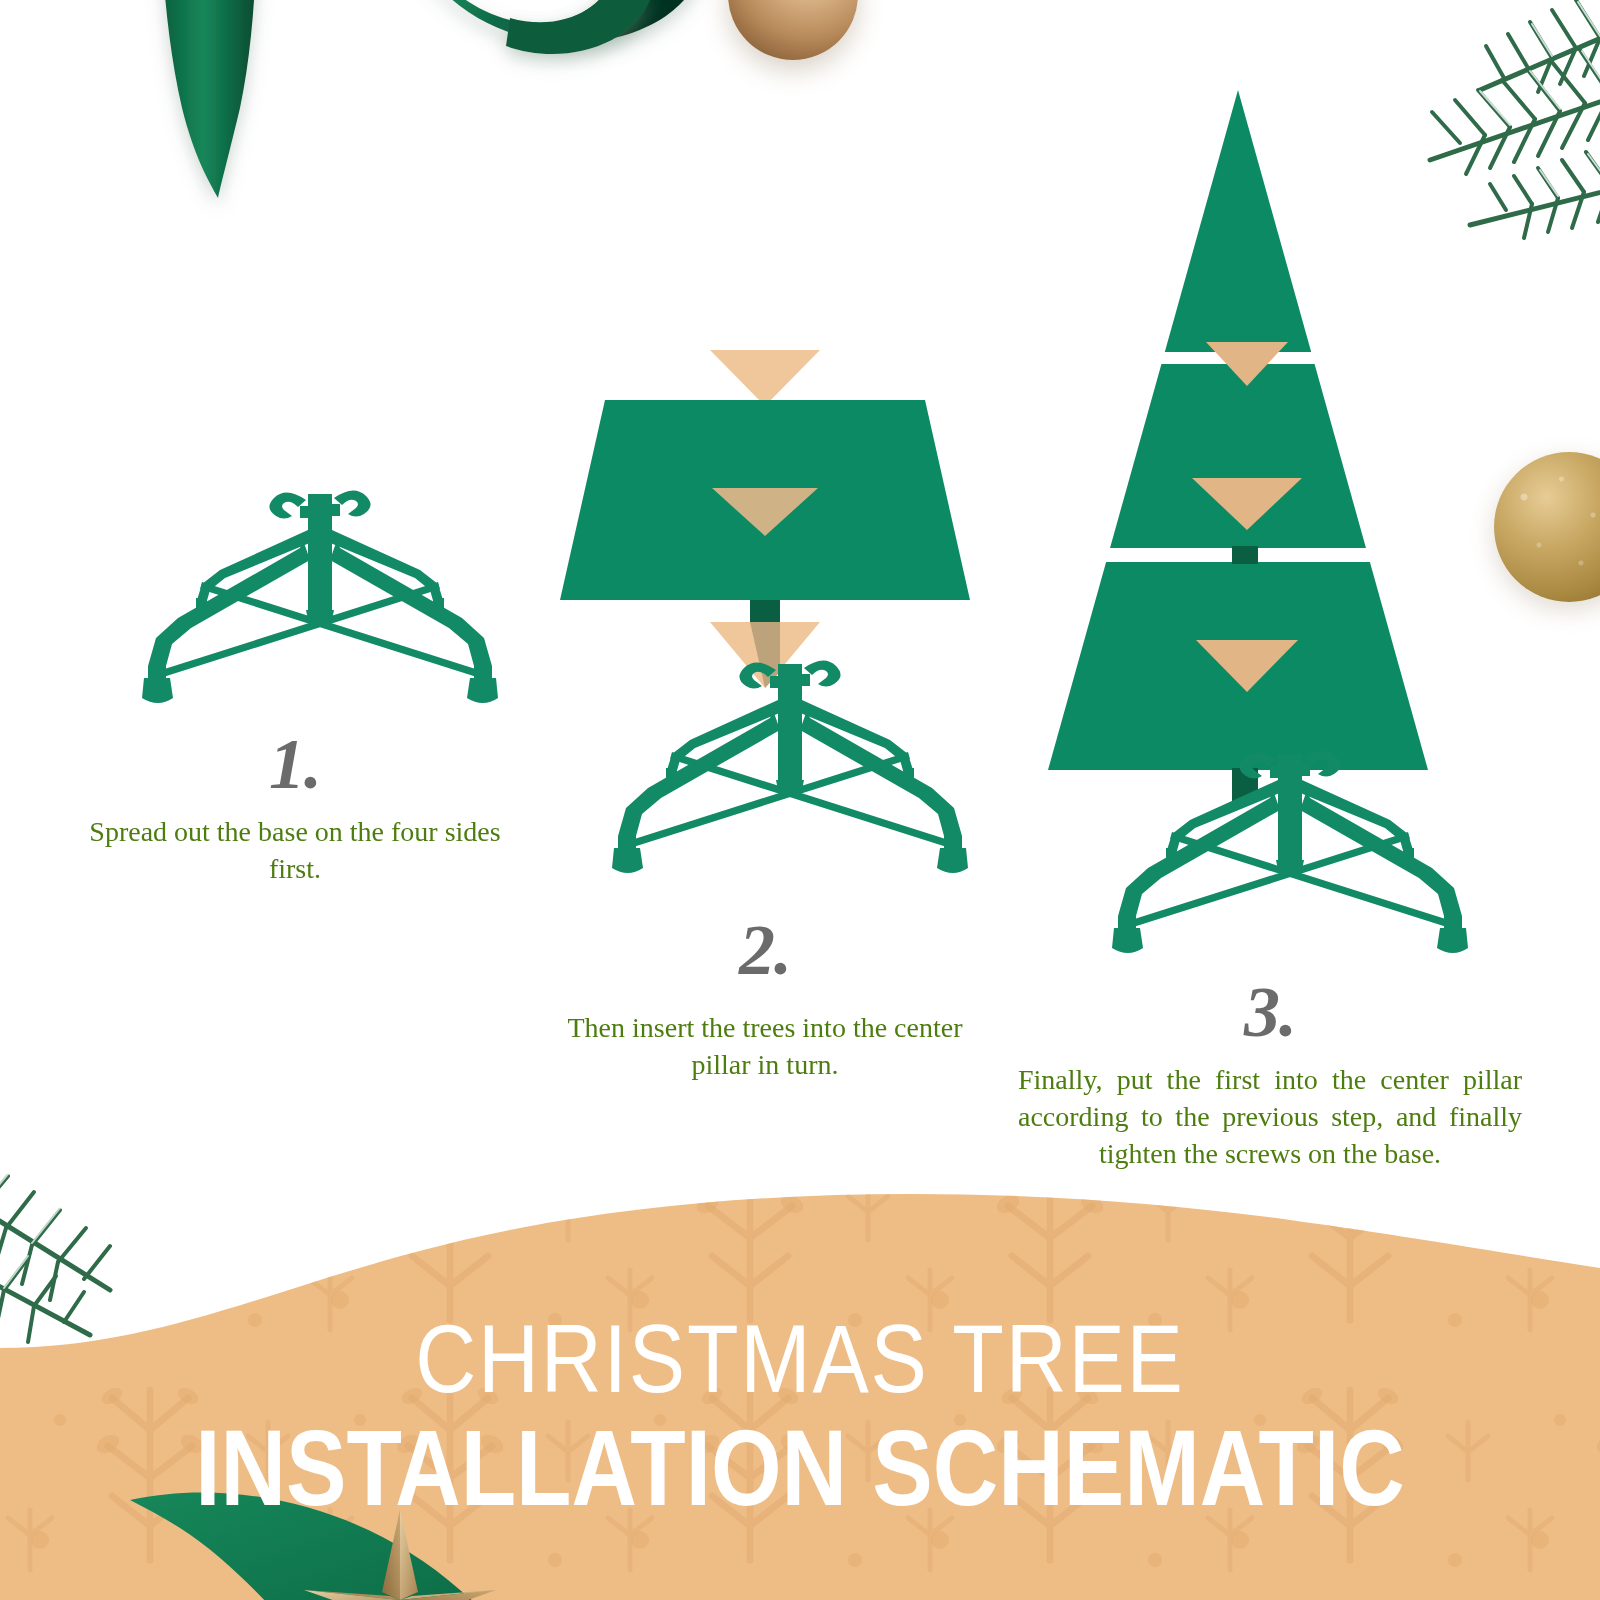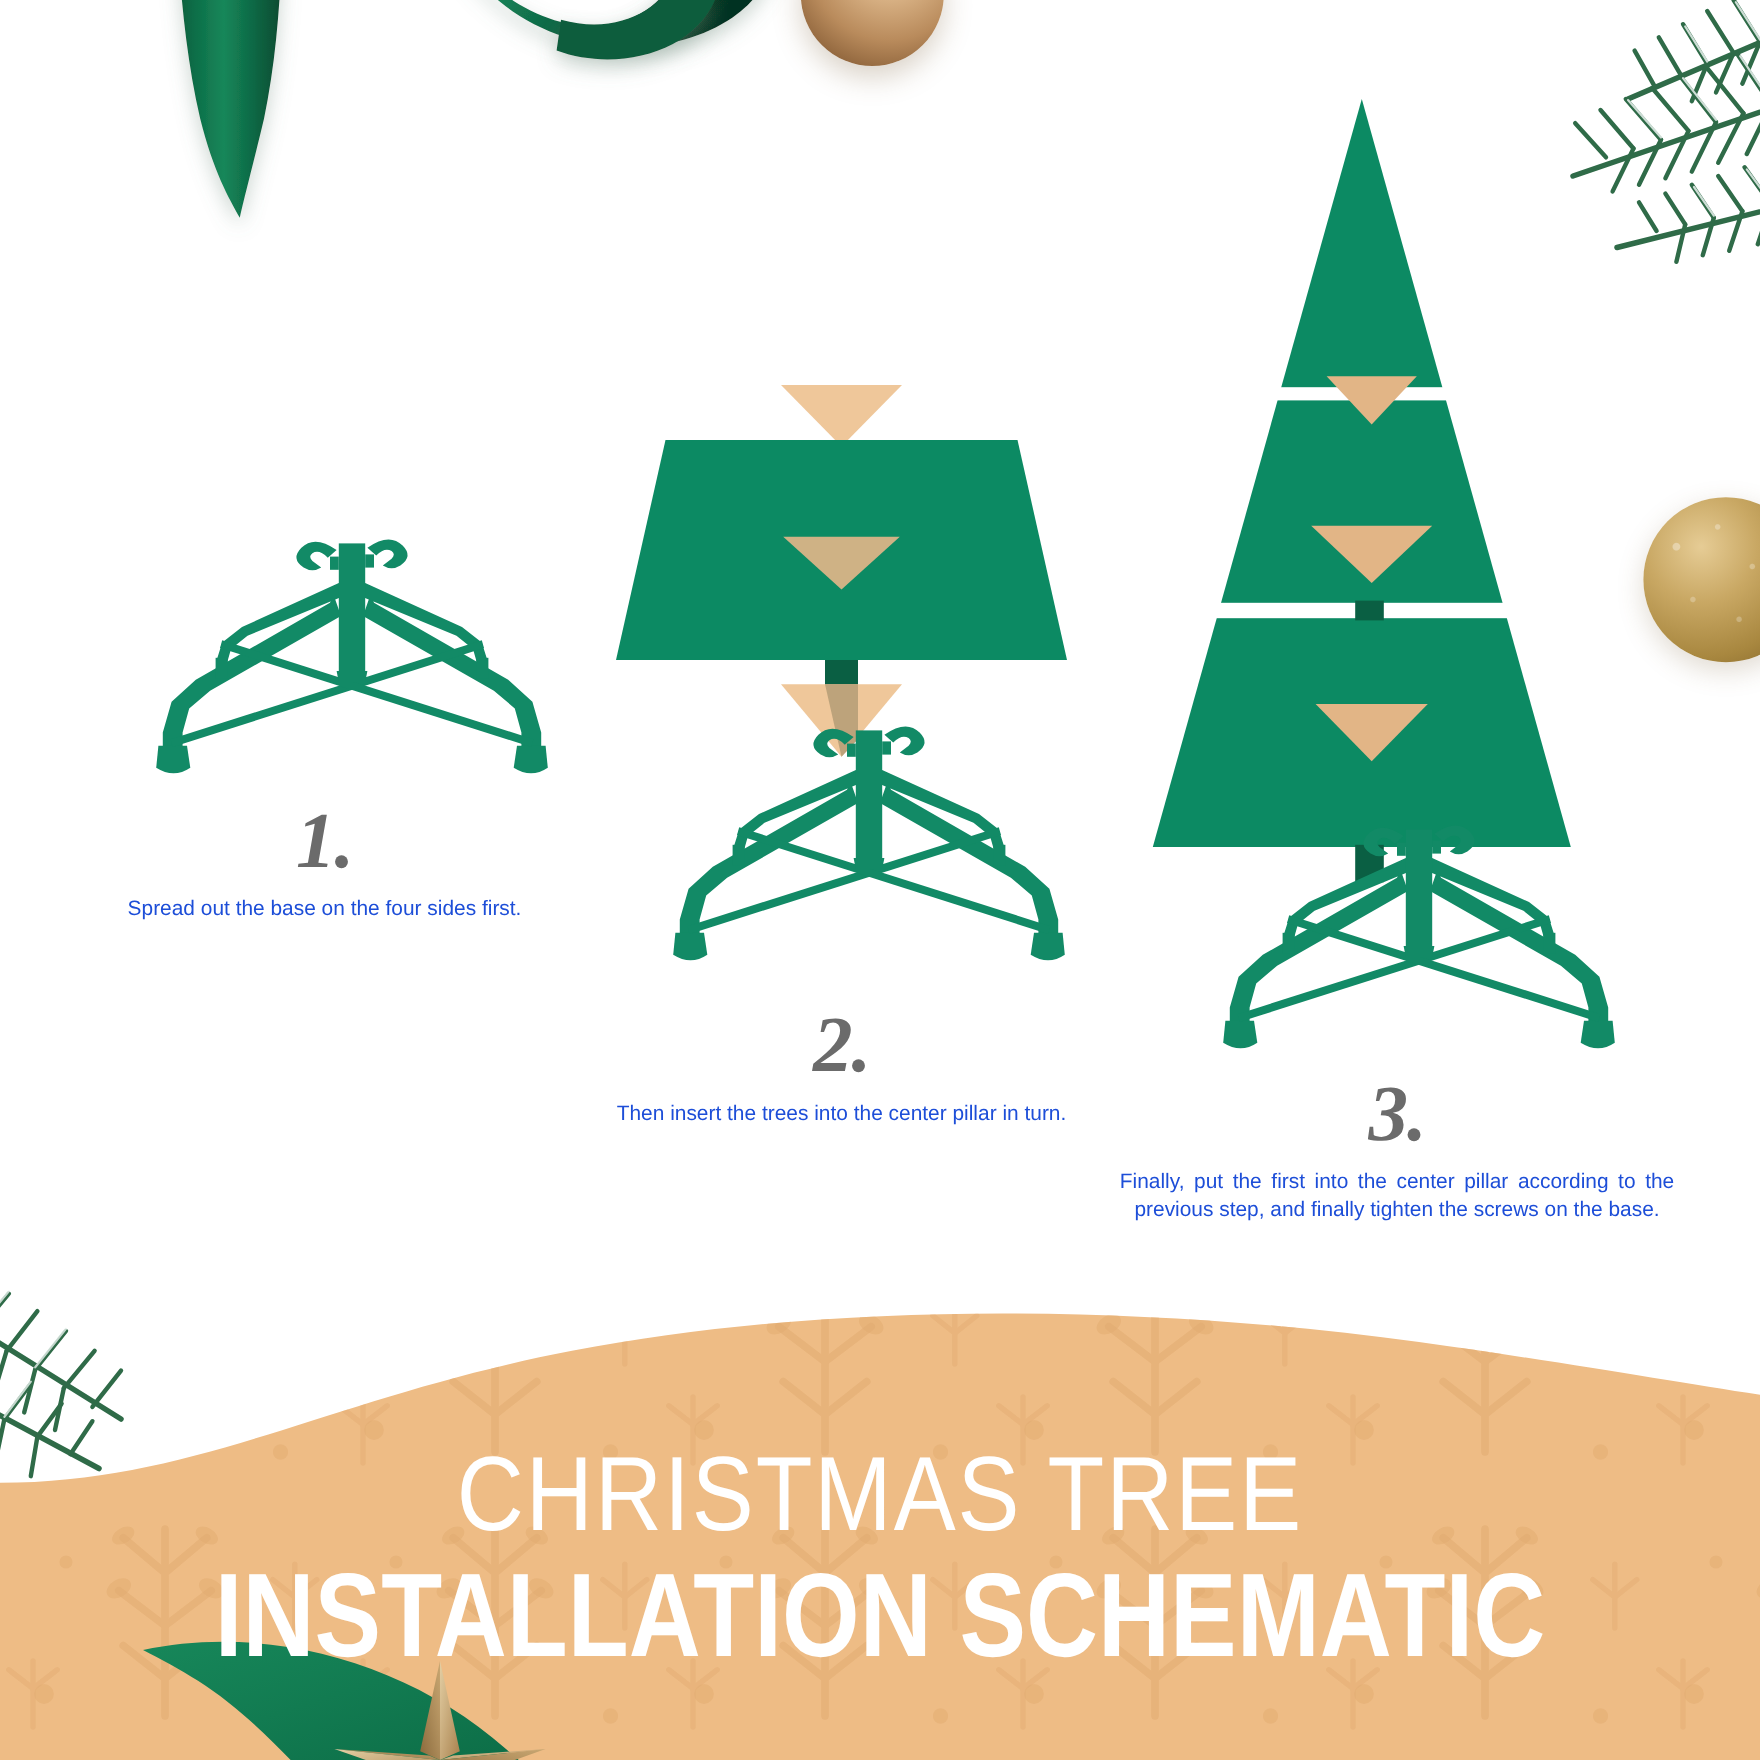--- a/index.html
+++ b/index.html
@@ -45,22 +45,22 @@
   
   .step{position:absolute;}
 
   .caption-num{
     font-family:"Liberation Serif", serif;
     font-weight:700;font-style:italic;
     font-size:72px;color:#6b6b6b;text-align:center;line-height:1;
     letter-spacing:-1px;
   }
   .caption-txt{
-    font-family:Liberation Sans, sans-serif;
-    font-size:19px;color:#1d4ed8;text-align:center;line-height:1.32;
+    font-family:Liberation Serif, serif;
+    font-size:28px;color:#4d7c0f;text-align:center;line-height:1.32;
   }
   .caption-txt.justify{text-align:justify;text-align-last:center;}
 
   .svgbox{display:block;}
 </style>
 </head>
 <body>
 
 <div id="stage">
 
@@ -300,21 +300,21 @@
         <path d="M425 202 L142 112 L140 119 L423 209 Z"></path>
         <rect x="248" y="24" width="24" height="120"></rect>
         <path d="M246 140 L274 140 L272 150 L248 150 Z"></path>
         <path d="M246 30 q-20 -14 -32 -2 q-10 10 2 18 q8 5 16 0 l-8 -6 q-4 -4 0 -7 q6 -4 14 4 z"></path>
         <path d="M274 28 q20 -14 32 -2 q10 10 -2 18 q-8 5 -16 0 l8 -6 q4 -4 0 -7 q-6 -4 -14 4 z"></path>
         <path d="M240 36 L248 36 L248 48 L240 48 Z"></path>
         <path d="M272 34 L280 34 L280 46 L272 46 Z"></path>
       </g>
     </svg>
     <div class="caption-num" style="margin-top:14px;">2.</div>
-    <div class="caption-txt" style="margin-top:14px;padding:0 10px;">Then insert the trees into the center pillar in turn.</div>
+    <div class="caption-txt" style="margin-top:24px;padding:0 10px;">Then insert the trees into the center pillar in turn.</div>
   </div>
 
   <div class="step" style="left:1010px;top:80px;width:520px;">
     <svg class="svgbox" width="520" height="890" viewBox="0 0 520 890">
 
       <polygon points="228,10 38,690 418,690" fill="#0c8a63"></polygon>
 
       <rect x="100" y="272" width="300" height="12" fill="#ffffff"></rect>
 
       <rect x="70" y="468" width="340" height="14" fill="#ffffff"></rect>

